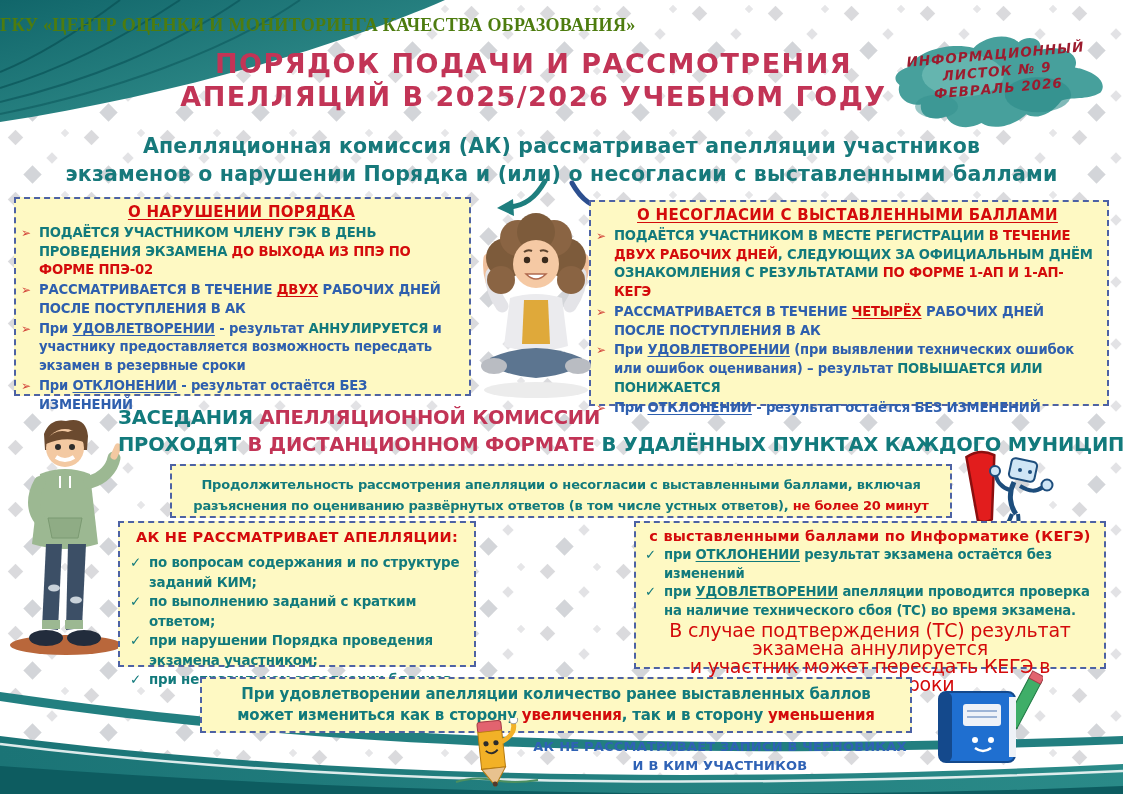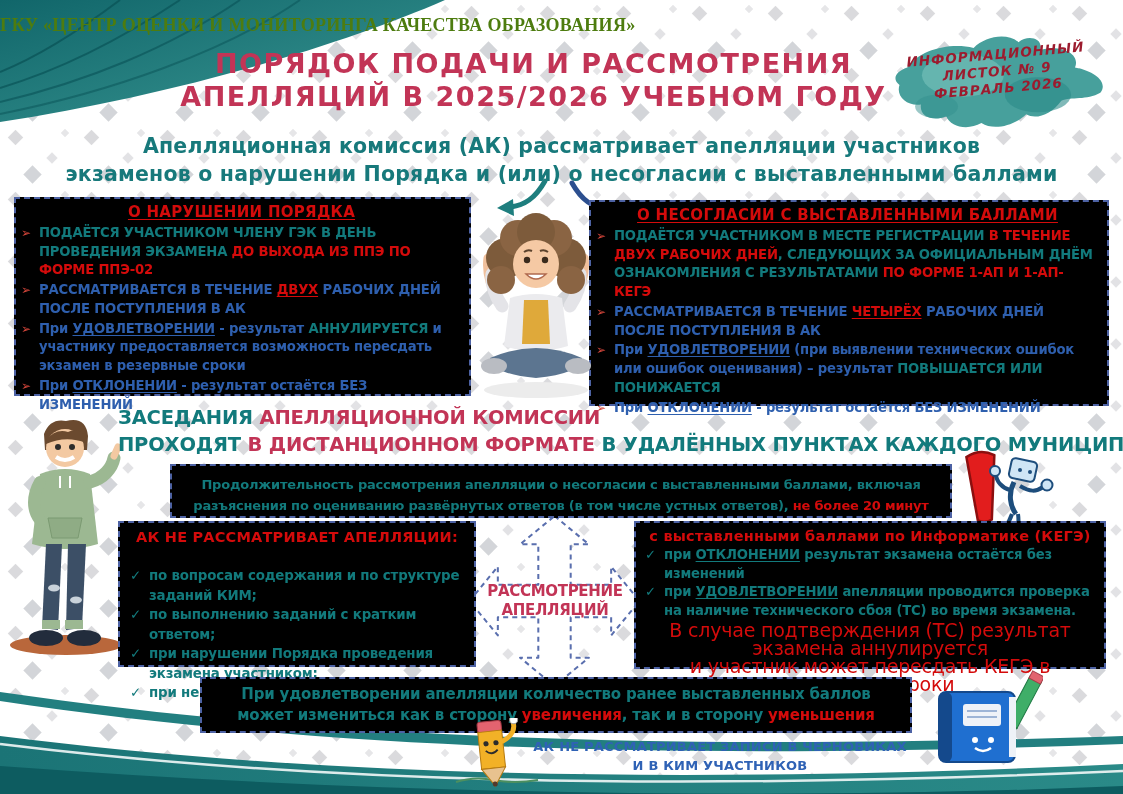--- a/index.html
+++ b/index.html
@@ -21,36 +21,36 @@
     font-family:"Liberation Serif","DejaVu Serif",serif;font-weight:bold;font-size:18px;color:#4d7c0f;letter-spacing:.3px}
   .main-title{position:absolute;top:47px;left:-28px;width:1123px;text-align:center;z-index:3;
     color:#c23456;font-weight:bold;font-size:27px;line-height:33px;letter-spacing:1.5px}
   .badge{position:absolute;top:28px;left:880px;width:234px;height:116px;z-index:3}
   .badge-map{position:absolute;top:0;left:0}
   .badge-text{position:absolute;top:18px;left:0;width:100%;text-align:center;transform:rotate(-5deg);
     color:#9c1b2e;font-weight:bold;font-style:italic;font-size:13.5px;line-height:17px;letter-spacing:1px}
   .intro{position:absolute;top:132px;left:0;width:1123px;text-align:center;z-index:3;
     color:#17797b;font-weight:bold;font-size:20.5px;line-height:28px;letter-spacing:.2px}
 
-  .dashed-box{position:absolute;border:2px dashed #4d62a4;background:#000000;z-index:3}
+  .dashed-box{position:absolute;border:2px dashed #4d62a4;background:#fef9c3;z-index:3}
   .box-violation{left:14px;top:197px;width:457px;height:199px;padding:4px 7px 4px 5px}
   .box-disagreement{left:589px;top:200px;width:520px;height:206px;padding:4px 8px 4px 5px}
   .box-title{text-align:center;color:#d40b0b;font-weight:bold;font-size:15px;letter-spacing:.3px;
     text-decoration:underline;text-underline-offset:2px;margin-bottom:3px}
   .bullets{font-size:13.2px;font-weight:bold;line-height:1.42;letter-spacing:-.2px}
   .bullet{display:flex;align-items:flex-start;gap:5px;margin-bottom:1px}
   .marker{flex:0 0 13px;color:#d3453a;font-size:12px;line-height:1.55}
   .btext{flex:1 1 auto}
 
   .sessions{position:absolute;left:118px;top:404px;z-index:3;font-weight:bold;font-size:19.5px;line-height:27px;letter-spacing:-.2px;white-space:nowrap}
   .duration-box{left:170px;top:464px;width:782px;height:54px;display:flex;align-items:flex-end;justify-content:center;
     text-align:center;font-weight:bold;font-size:13px;line-height:21px;padding:0 14px;letter-spacing:-.2px}
 
   .nc-box{left:118px;top:521px;width:358px;height:146px;padding:6px 10px 4px 10px}
-  .nc-title{color:#d40b0b;text-align:center;font-weight:bold;font-size:14.5px;margin-bottom:21px;letter-spacing:.2px}
+  .nc-title{color:#d40b0b;text-align:center;font-weight:bold;font-size:14.5px;margin-bottom:8px;letter-spacing:.2px}
   .nc-item{display:flex;align-items:flex-start;gap:7px;color:#127a7c;font-weight:bold;font-size:13.4px;line-height:1.46;letter-spacing:-.2px}
   .check{flex:0 0 12px;color:#127a7c}
 
   .cross-wrap{position:absolute;left:466px;top:514px;width:178px;height:174px;z-index:2}
   .cross-text{position:absolute;top:50%;left:50%;transform:translate(-50%,-50%);text-align:center;
     color:#c23456;font-weight:bold;font-size:15px;line-height:19px;letter-spacing:-.3px}
 
   .inf-box{left:634px;top:521px;width:472px;height:148px;padding:4px 9px}
   .inf-title{color:#d40b0b;text-align:center;font-weight:bold;font-size:14.5px;line-height:19px;letter-spacing:.2px}
   .inf-item{display:flex;align-items:flex-start;gap:7px;color:#127a7c;font-weight:bold;font-size:13.2px;line-height:1.42;letter-spacing:-.2px}
@@ -263,29 +263,20 @@
     <div class="nc-item">
       <span class="check">✓</span>
       <span>при нарушении Порядка проведения экзамена участником;</span>
     </div>
     <div class="nc-item">
       <span class="check">✓</span>
       <span>при неправильном заполнении бланков</span>
     </div>
   </div>
 
-  <div class="cross-wrap">
-    <svg width="178" height="174" viewBox="0 0 175 172">
-      <polygon points="87,2 121,30 103,30 103,70 143,70 143,52 171,86 143,120 143,102 103,102 103,142 121,142 87,170 53,142 71,142 71,102 31,102 31,120 3,86 31,52 31,70 71,70 71,30 53,30" fill="#ffffff" stroke="#5a6fae" stroke-width="2" stroke-dasharray="5 4" stroke-linejoin="round"></polygon>
-    </svg>
-    <div class="cross-text">
-      <div>РАССМОТРЕНИЕ</div>
-      <div>АПЕЛЛЯЦИЙ</div>
-    </div>
-  </div>
 
   <div class="dashed-box inf-box">
     <div class="inf-title">
       <div>с выставленными баллами по Информатике (КЕГЭ)</div>
     </div>
     <div class="inf-item">
       <span class="check">✓</span>
       <span><span class="teal">при </span><span class="teal u">ОТКЛОНЕНИИ</span><span class="teal"> результат экзамена остаётся без изменений</span></span>
     </div>
     <div class="inf-item">

